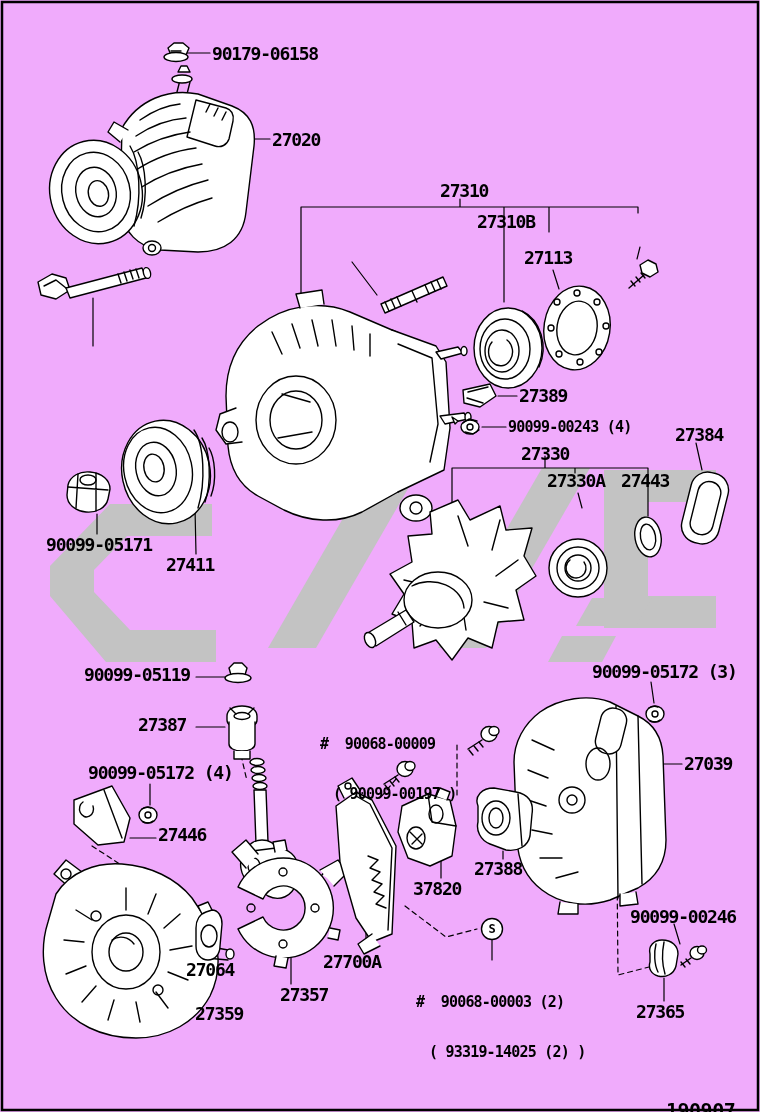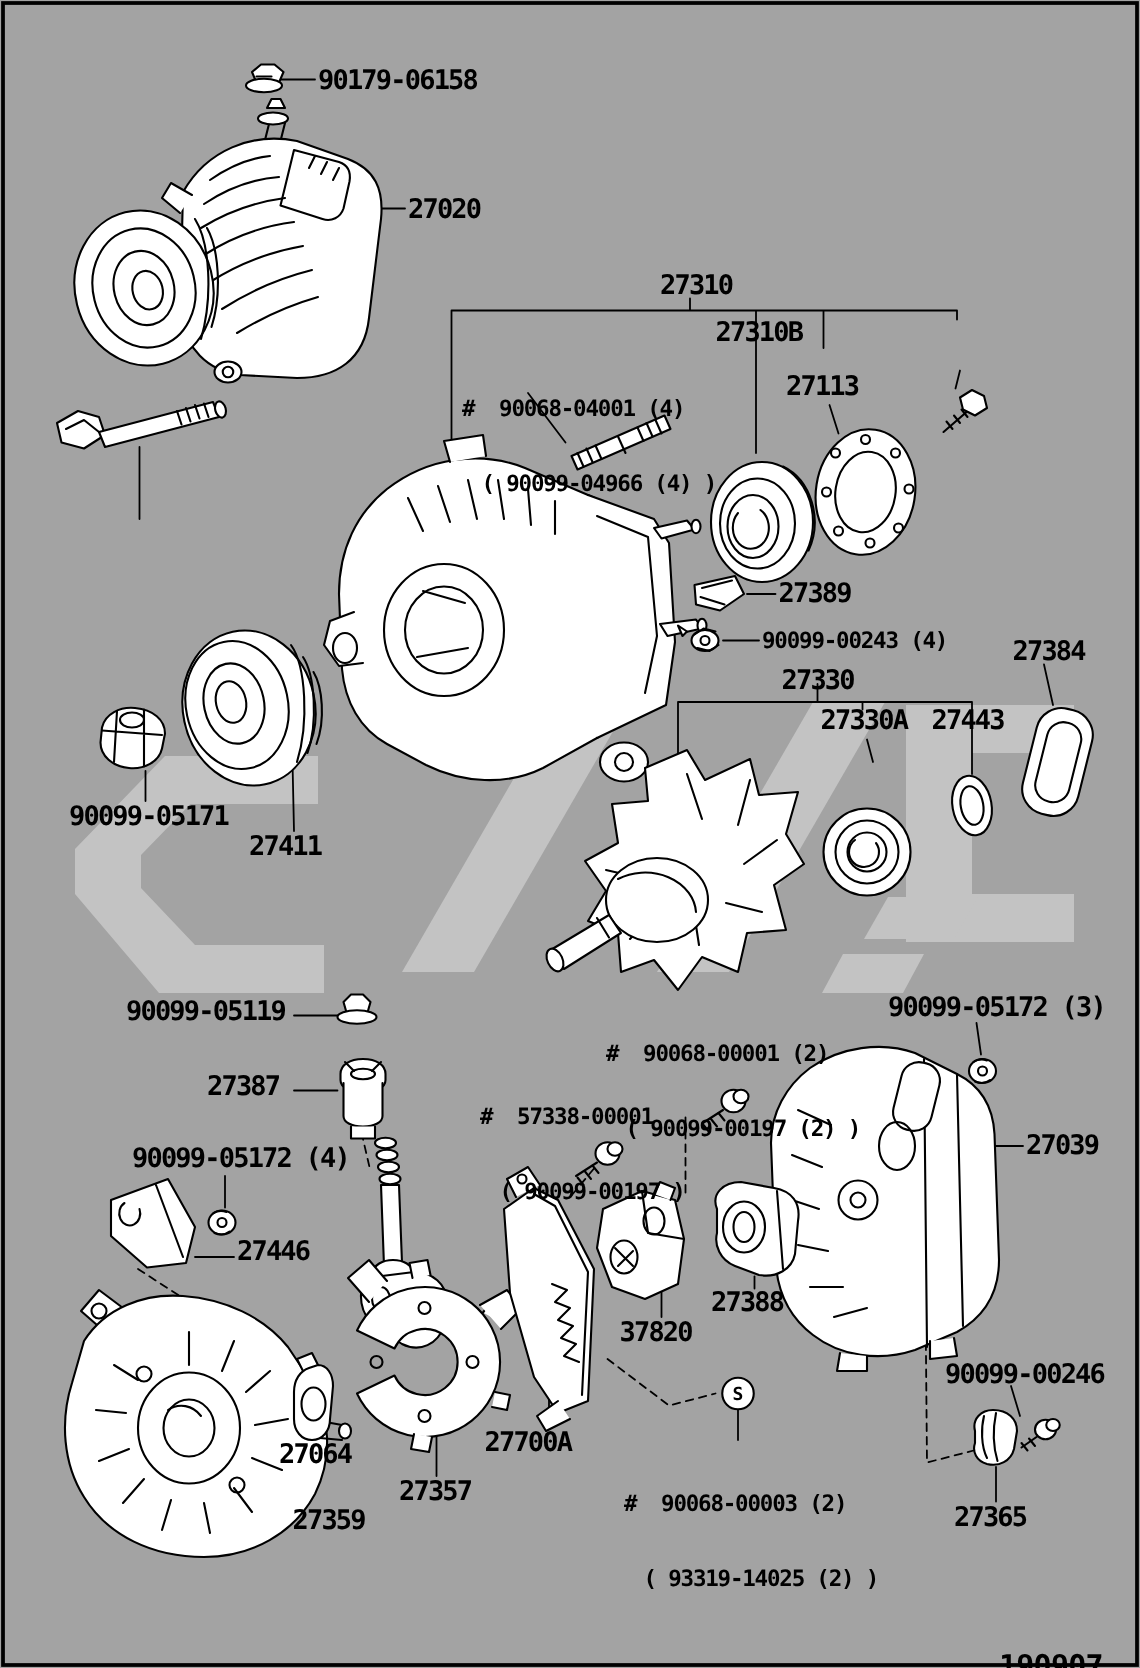--- a/index.html
+++ b/index.html
@@ -1,16 +1,16 @@
 <!DOCTYPE html>
 <html><head>
 <meta charset="utf-8">
 <style>
   html,body{margin:0;padding:0;background:#888}
-  .stage{position:relative;width:760px;height:1112px;background:#a3a3a3;overflow:hidden;
+  .stage{position:relative;width:760px;height:1112px;background:#f0abfc;overflow:hidden;
          font-family:"DejaVu Sans Mono",monospace}
   svg.art{position:absolute;left:0;top:0}
   .co{position:absolute;font-family:"DejaVu Sans Mono",monospace;font-weight:bold;color:#000;
       white-space:pre;line-height:1.04}
   .big{font-size:18px;letter-spacing:-1.2px}
   .sm{font-size:15px;letter-spacing:-0.8px;line-height:16.5px}
   .dbl .l2{padding-left:13px}
   .refer{font-size:15px;letter-spacing:-0.8px;line-height:13.8px}
   .refer .l3{padding-left:3px}
   .s-glyph{font-size:12px;width:14px;text-align:center;letter-spacing:0;line-height:14px}
@@ -357,57 +357,49 @@
 </svg>
 
   <div class="co big" style="left:212px;top:45px">90179-06158</div>
   <div class="co big" style="left:272px;top:131px">27020</div>
   <div class="co big" style="left:440px;top:182px">27310</div>
   <div class="co big" style="left:477px;top:213px">27310B</div>
 
 
   <div class="co big" style="left:524px;top:249px">27113</div>
 
-  <div class="co sm dbl" style="left:308px;top:231px">
-    <div class="l1">#  90068-04001 (4)</div>
-    <div class="l2">( 90099-04966 (4) )</div>
-  </div>
 
 
   <div class="co big" style="left:519px;top:387px">27389</div>
   <div class="co sm" style="left:508px;top:419px">90099-00243 (4)</div>
   <div class="co big" style="left:675px;top:426px">27384</div>
   <div class="co big" style="left:521px;top:445px">27330</div>
   <div class="co big" style="left:547px;top:472px">27330A</div>
   <div class="co big" style="left:621px;top:472px">27443</div>
   <div class="co big" style="left:46px;top:536px">90099-05171</div>
   <div class="co big" style="left:166px;top:556px">27411</div>
   <div class="co big" style="left:84px;top:666px">90099-05119</div>
 
-  <div class="co sm dbl" style="left:404px;top:661px">
-    <div class="l1">#  90068-00001 (2)</div>
-    <div class="l2">( 90099-00197 (2) )</div>
-  </div>
 
   <div class="co big" style="left:592px;top:663px">90099-05172 (3)</div>
   <div class="co big" style="left:138px;top:716px">27387</div>
 
   <div class="co sm dbl" style="left:320px;top:703px">
-    <div class="l1">#  57338-00001</div>
+    <div class="l1">#  90068-00009</div>
     <div class="l2">( 90099-00197 )</div>
   </div>
 
   <div class="co big" style="left:684px;top:755px">27039</div>
   <div class="co big" style="left:88px;top:764px">90099-05172 (4)</div>
   <div class="co big" style="left:158px;top:826px">27446</div>
   <div class="co big" style="left:474px;top:860px">27388</div>
   <div class="co big" style="left:413px;top:880px">37820</div>
   <div class="co big" style="left:186px;top:961px">27064</div>
   <div class="co big" style="left:323px;top:953px">27700A</div>
-  <div class="co big" style="left:266px;top:986px">27357</div>
+  <div class="co big" style="left:280px;top:986px">27357</div>
   <div class="co big" style="left:195px;top:1005px">27359</div>
 
   <div class="co sm dbl" style="left:416px;top:961px">
     <div class="l1">#  90068-00003 (2)</div>
     <div class="l2">( 93319-14025 (2) )</div>
   </div>
 
   <div class="co big" style="left:630px;top:908px">90099-00246</div>
   <div class="co big" style="left:636px;top:1003px">27365</div>
 

